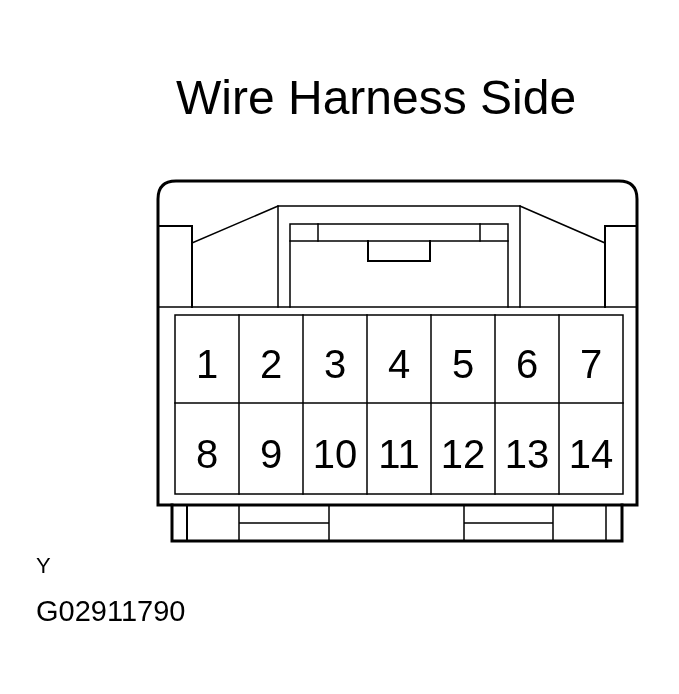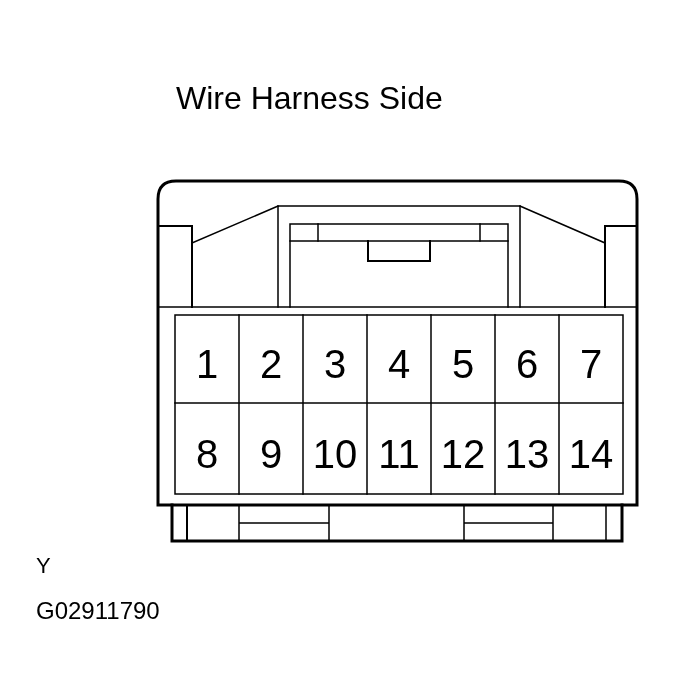--- a/index.html
+++ b/index.html
@@ -1,21 +1,21 @@
 <!DOCTYPE html>
 <html><head>
 <meta charset="utf-8">
 <style>
   html, body { margin: 0; padding: 0; background: #ffffff; }
   body { width: 679px; height: 694px; position: relative; overflow: hidden; font-family: "Liberation Sans", sans-serif; color: #000; }
-  .title { position: absolute; left: 176px; top: 70px; font-size: 32px; line-height: 56px; letter-spacing: 0px; white-space: nowrap; }
+  .title { position: absolute; left: 176px; top: 70px; font-size: 48px; line-height: 56px; letter-spacing: 0px; white-space: nowrap; }
   svg.connector { position: absolute; left: 0; top: 0; }
   .pin-label { font-family: "Liberation Sans", sans-serif; font-size: 40px; fill: #000; }
   .code-y { position: absolute; left: 36px; top: 553px; font-size: 22px; line-height: 26px; }
-  .code-g { position: absolute; left: 36px; top: 598px; font-size: 24px; line-height: 26px; }
+  .code-g { position: absolute; left: 36px; top: 598px; font-size: 29px; line-height: 26px; }
 </style>
 </head>
 <body>
 
 <div class="title">Wire Harness Side</div>
 
 <svg class="connector" width="679" height="694" viewBox="0 0 679 694">
   <g fill="none" stroke="#000" stroke-linecap="square">
 
     <path d="M158,505 L158,199 Q158,181 176,181 L619,181 Q637,181 637,199 L637,505 Z" stroke-width="3"></path>

